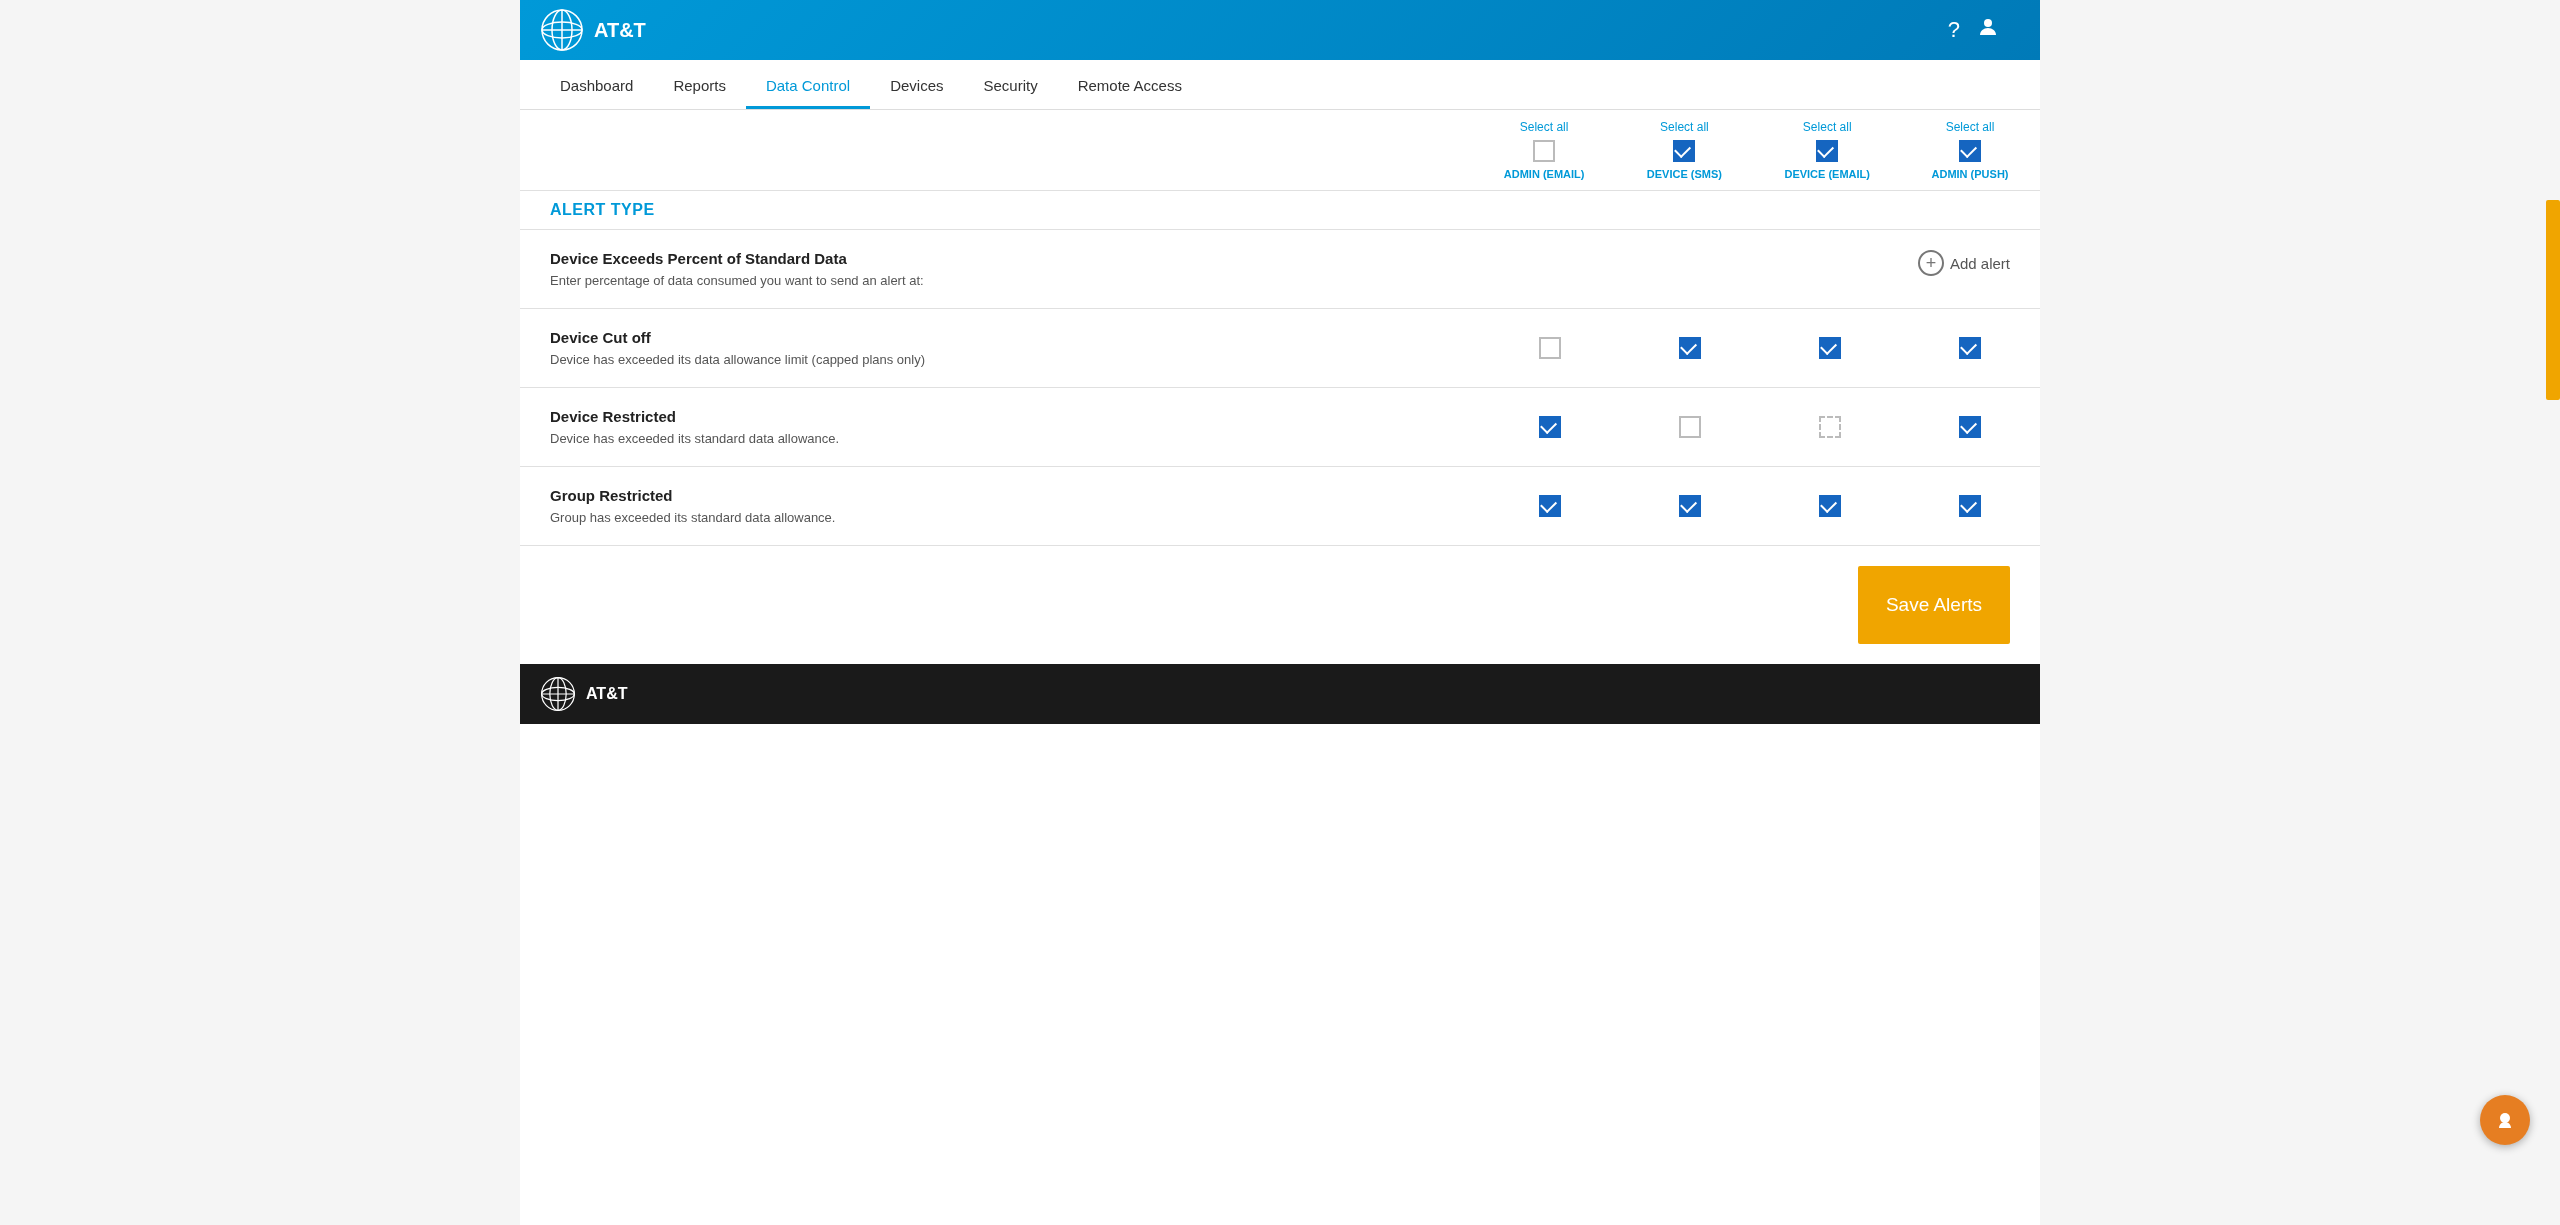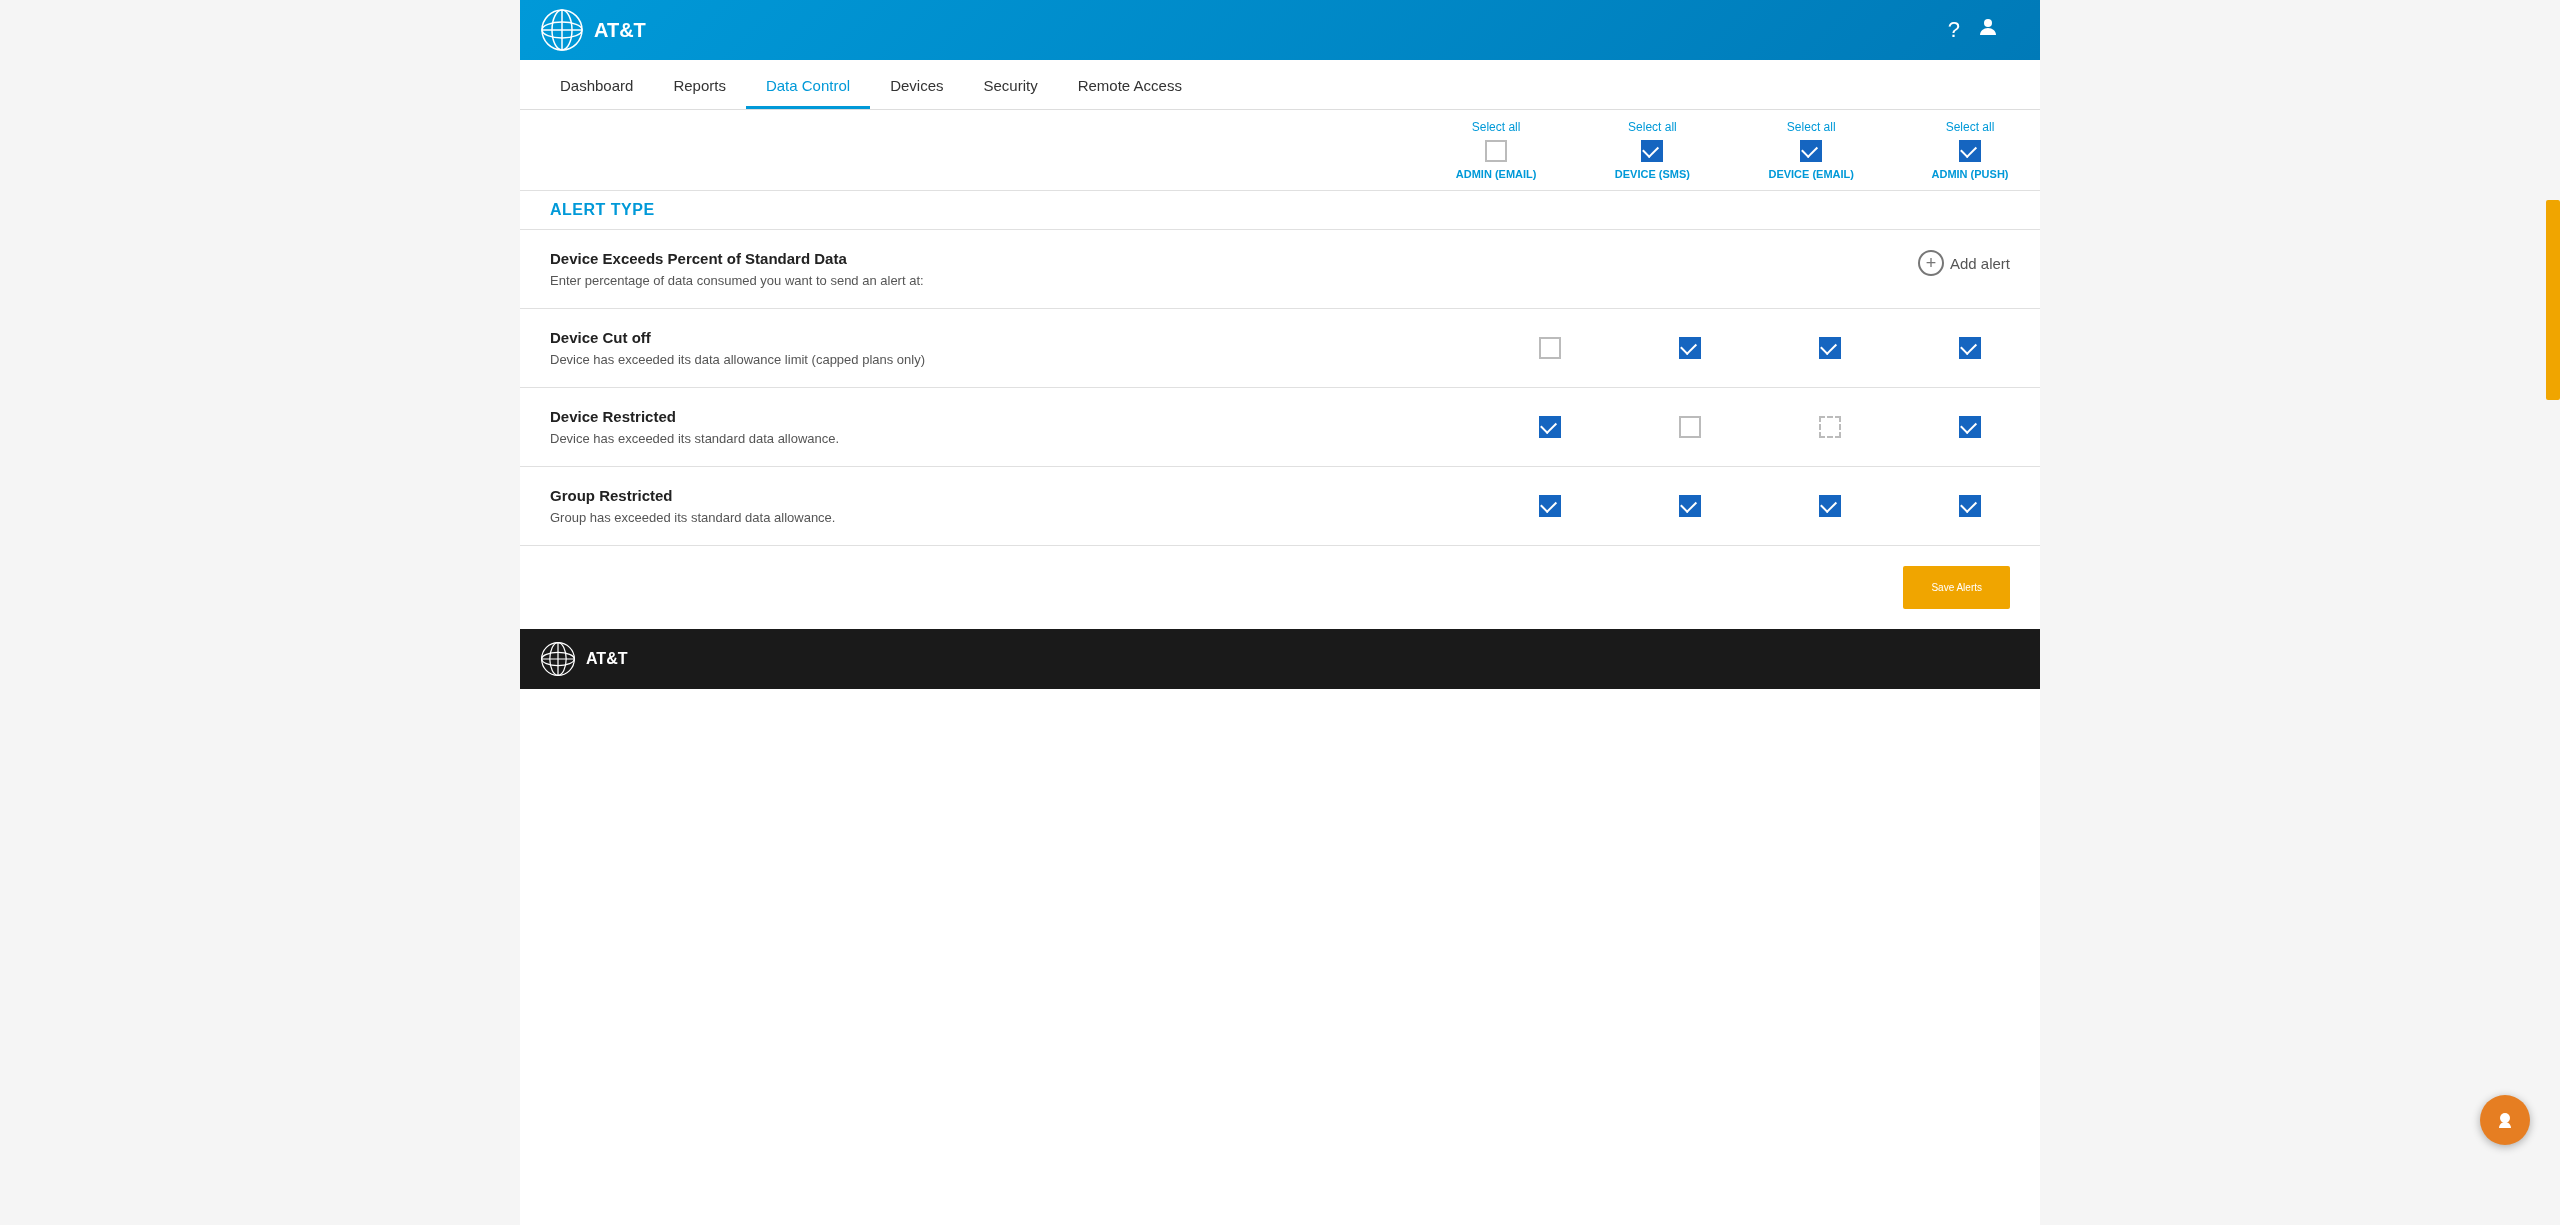--- a/index.html
+++ b/index.html
@@ -75,21 +75,21 @@
     
     .col-headers {
       display: flex;
       align-items: flex-start;
       padding: 10px 30px;
       border-bottom: 1px solid #e0e0e0;
     }
     .col-spacer { flex: 1; }
     .col-header-group {
       display: flex;
-      gap: 76px;
+      gap: 60px;
       align-items: center;
     }
     .col-header {
       display: flex;
       flex-direction: column;
       align-items: center;
       gap: 6px;
       min-width: 80px;
     }
     .col-header-label {
@@ -221,22 +221,22 @@
     .save-area {
       display: flex;
       justify-content: flex-end;
       padding: 20px 30px;
       background: white;
     }
     .save-btn {
       background: #f0a500;
       color: white;
       border: none;
-      padding: 16px 28px;
-      font-size: 10px;
+      padding: 28px 28px;
+      font-size: 19px;
       cursor: pointer;
       font-weight: 500;
       border-radius: 2px;
     }
 
     
     .footer {
       background: #1a1a1a;
       height: 60px;
       display: flex;

